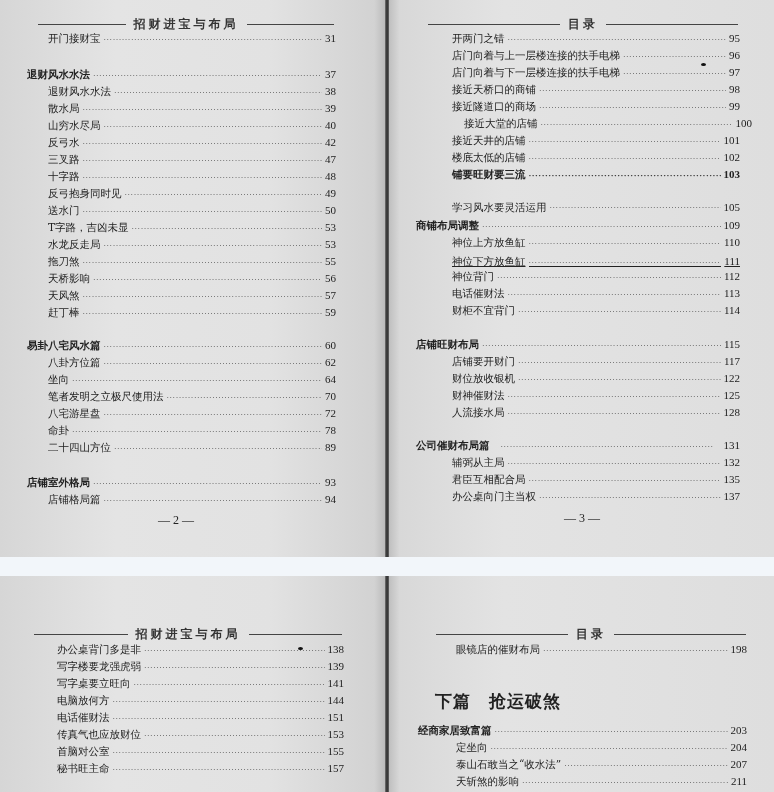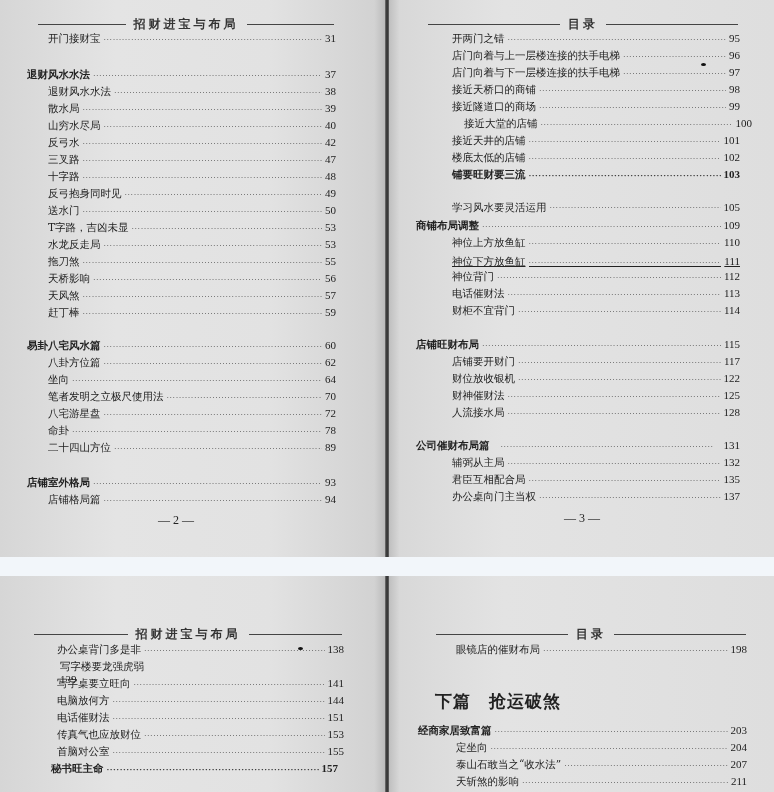--- a/index.html
+++ b/index.html
@@ -309,21 +309,21 @@
       <span class="line"></span>
       <span class="txt">招财进宝与布局</span>
       <span class="line"></span>
     </div>
     <div class="toc">
         <div class="row" style="left: 57px; width: 287px; top: 67px;">
           <span class="lbl">办公桌背门多是非</span>
           <span class="dots"></span>
           <span class="pg">138</span>
         </div>
-        <div class="row" style="left: 57px; width: 287px; top: 84px; flex-direction: column;">
+        <div class="row" style="left: 57px; width: 287px; top: 84px;">
           <span class="lbl">写字楼要龙强虎弱</span>
           <span class="dots"></span>
           <span class="pg">139</span>
         </div>
         <div class="row" style="left: 57px; width: 287px; top: 101px;">
           <span class="lbl">写字桌要立旺向</span>
           <span class="dots"></span>
           <span class="pg">141</span>
         </div>
         <div class="row" style="left: 57px; width: 287px; top: 118px;">
@@ -339,21 +339,21 @@
         <div class="row" style="left: 57px; width: 287px; top: 152px;">
           <span class="lbl">传真气也应放财位</span>
           <span class="dots"></span>
           <span class="pg">153</span>
         </div>
         <div class="row" style="left: 57px; width: 287px; top: 169px;">
           <span class="lbl">首脑对公室</span>
           <span class="dots"></span>
           <span class="pg">155</span>
         </div>
-        <div class="row" style="left: 51px; width: 287px; top: 186px; font-weight: bold;">
+        <div class="row" style="left: 57px; width: 287px; top: 186px;">
           <span class="lbl">秘书旺主命</span>
           <span class="dots"></span>
           <span class="pg">157</span>
         </div>
       </div>
     <span class="speck" style="left:298px;top:71px;"></span>
   </div>
   <div class="page right">
     <div class="runhead" style="left:48px;top:52px;width:310px;">
       <span class="line"></span>

